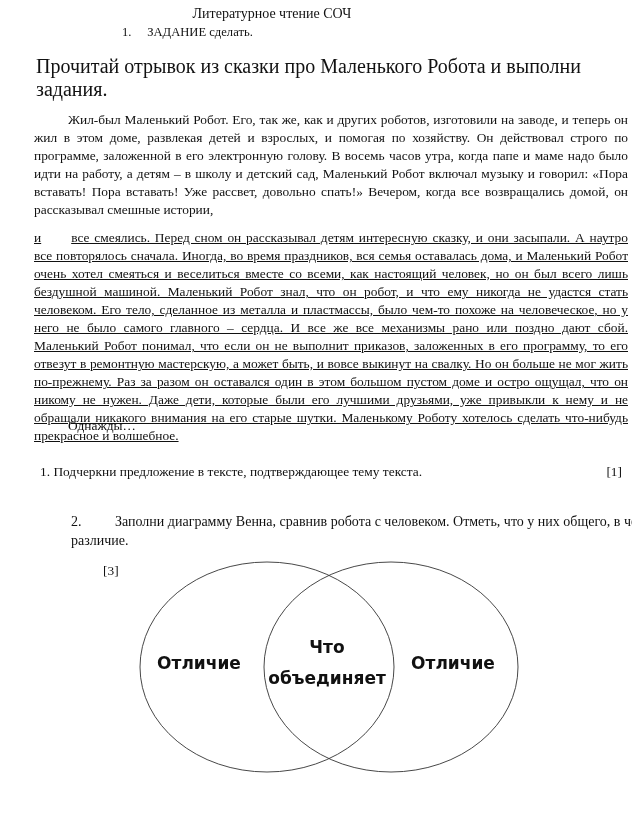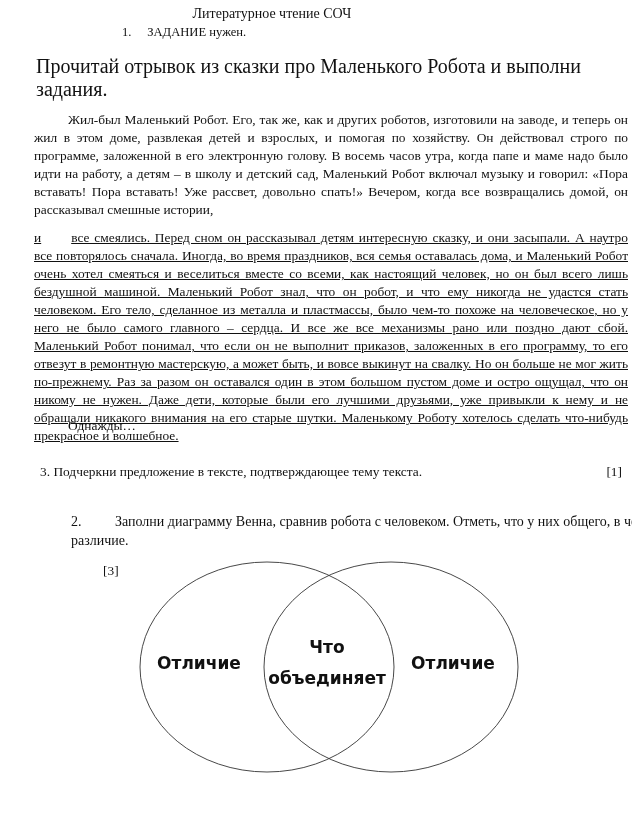--- a/index.html
+++ b/index.html
@@ -29,33 +29,33 @@
   svg.venn { position: absolute; left: 0; top: 0; }
   .vlabel { font-family: "DejaVu Sans", sans-serif; font-weight: bold; font-size: 17px; fill: #111; }
 </style>
 </head>
 <body>
 
 <div class="abs title">Литературное чтение СОЧ</div>
 
 <div class="abs task1">
   <span class="num">1.</span>
-  <span>ЗАДАНИЕ нужен.</span>
+  <span>ЗАДАНИЕ сделать.</span>
 </div>
 
 <div class="abs intro">Прочитай отрывок из сказки про Маленького Робота и выполни задания.</div>
 
 <div class="abs para p1">Жил-был Маленький Робот. Его, так же, как и других роботов, изготовили на заводе, и теперь он жил в этом доме, развлекая детей и взрослых, и помогая по хозяйству. Он действовал строго по программе, заложенной в его электронную голову. В восемь часов утра, когда папе и маме надо было идти на работу, а детям – в школу и детский сад, Маленький Робот включал музыку и говорил: «Пора вставать! Пора вставать! Уже рассвет, довольно спать!» Вечером, когда все возвращались домой, он рассказывал смешные истории,</div>
 
 <div class="abs para p2"><span>и</span><span class="gap"></span><span>все смеялись. Перед сном он рассказывал детям интересную сказку, и они засыпали. А наутро все повторялось сначала. Иногда, во время праздников, вся семья оставалась дома, и Маленький Робот очень хотел смеяться и веселиться вместе со всеми, как настоящий человек, но он был всего лишь бездушной машиной. Маленький Робот знал, что он робот, и что ему никогда не удастся стать человеком. Его тело, сделанное из металла и пластмассы, было чем-то похоже на человеческое, но у него не было самого главного – сердца. И все же все механизмы рано или поздно дают сбой. Маленький Робот понимал, что если он не выполнит приказов, заложенных в его программу, то его отвезут в ремонтную мастерскую, а может быть, и вовсе выкинут на свалку. Но он больше не мог жить по-прежнему. Раз за разом он оставался один в этом большом пустом доме и остро ощущал, что он никому не нужен. Даже дети, которые были его лучшими друзьями, уже привыкли к нему и не обращали никакого внимания на его старые шутки. Маленькому Роботу хотелось сделать что-нибудь прекрасное и волшебное.</span></div>
 
 <div class="abs once">Однажды…</div>
 
 <div class="abs q1">
-  <span>3. Подчеркни предложение в тексте, подтверждающее тему текста.</span>
+  <span>1. Подчеркни предложение в тексте, подтверждающее тему текста.</span>
   <span class="mark">[1]</span>
 </div>
 
 <div class="abs q2">
   <span class="num">2.</span><span>Заполни диаграмму Венна, сравнив робота с человеком. Отметь, что у них общего, в чем различие.</span>
 </div>
 
 <div class="abs q2mark">[3]</div>
 
 <svg class="venn" width="632" height="814">

